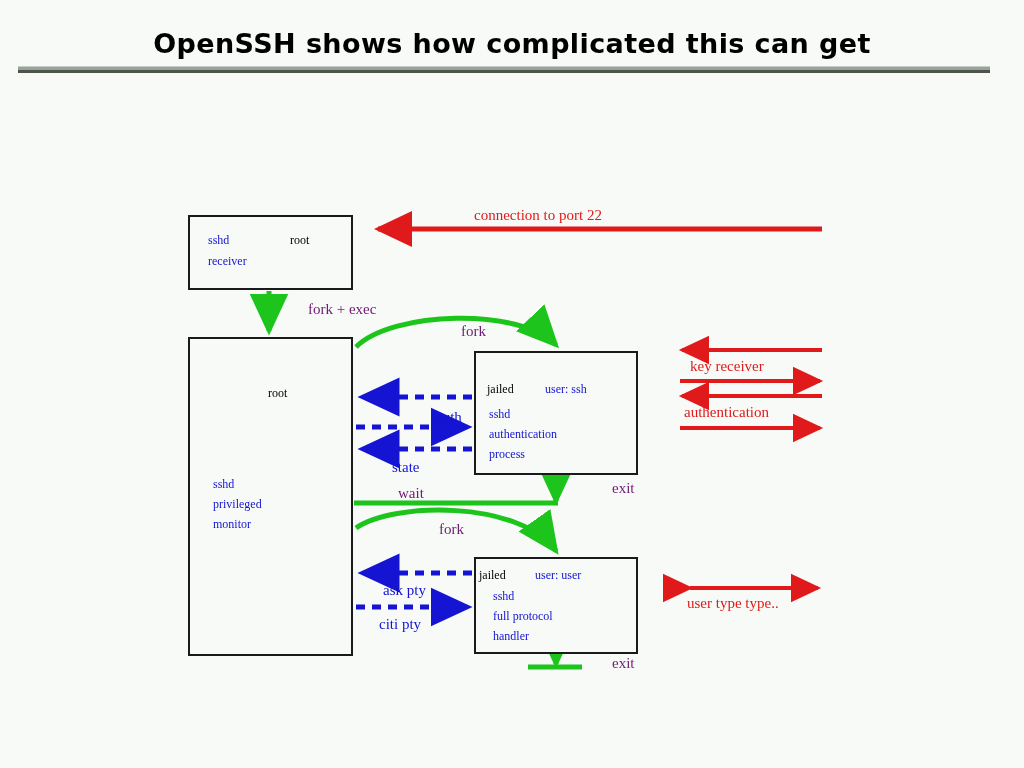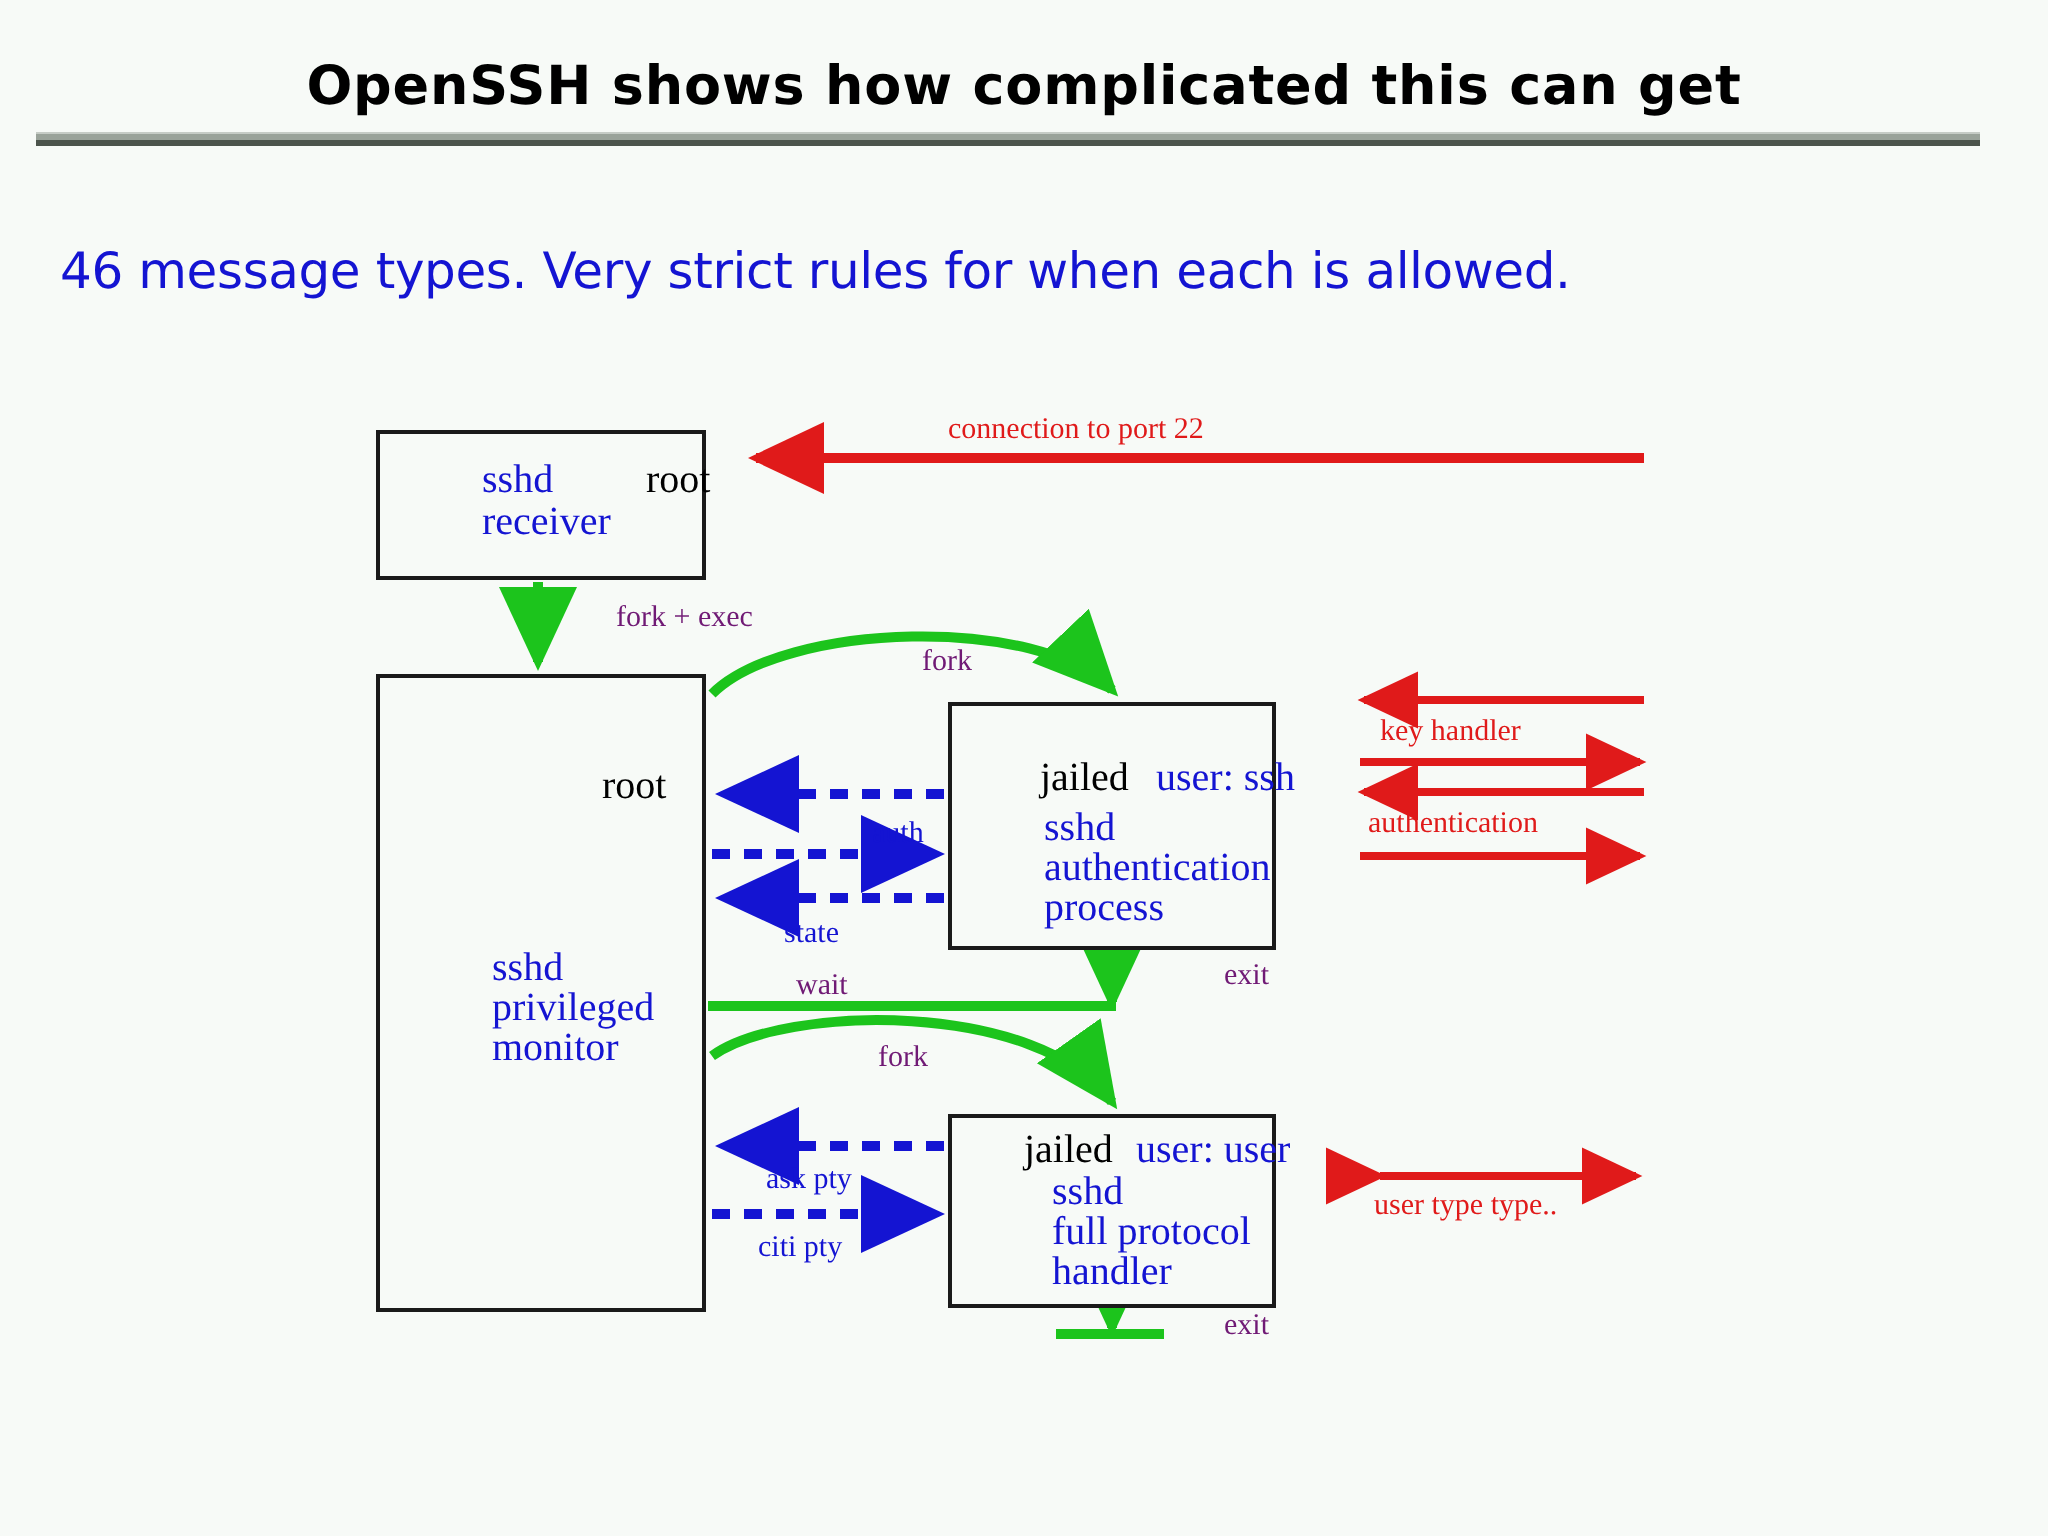--- a/index.html
+++ b/index.html
@@ -90,24 +90,23 @@
   }
 
   .box-receiver { left: 188px; top: 215px; width: 165px; height: 75px; }
   .box-monitor  { left: 188px; top: 337px; width: 165px; height: 319px; }
   .box-auth     { left: 474px; top: 351px; width: 164px; height: 124px; }
   .box-handler  { left: 474px; top: 557px; width: 164px; height: 97px; }
 
   .box-text {
     position: absolute;
     font-family: "Liberation Serif", serif;
-    font-size: 20px;
+    font-size: 12px;
     line-height: 20px;
     white-space: nowrap;
-    margin-left: 33px;
   }
   .t-blue  { color: #1414d2; }
   .t-black { color: #000000; }
 
   .lbl-receiver-sshd  { left: 208px; top: 230px; }
   .lbl-receiver-root  { left: 290px; top: 230px; }
   .lbl-receiver-recv  { left: 208px; top: 251px; }
 
   .lbl-monitor-root   { left: 268px; top: 383px; }
   .lbl-monitor-stack  { left: 213px; top: 474px; }
@@ -149,21 +148,20 @@
   .lbl-usertype   { left: 687px; top: 595px; }
 </style>
 </head>
 <body>
 
 <div id="slide">
 
   <div class="slide-title">OpenSSH shows how complicated this can get</div>
   <div class="title-rule"></div>
 
-  <div class="subtitle">46 message types.  Very strict rules for when each is allowed.</div>
 
   <svg id="diagram" viewBox="0 0 1024 768">
     <defs>
       <marker id="ah-green" markerWidth="9" markerHeight="9" refX="7.5" refY="4.5" orient="auto">
         <path d="M0,0.6 L8.4,4.5 L0,8.4 z" fill="#1cc41c"></path>
       </marker>
       <marker id="ah-blue" markerWidth="9" markerHeight="9" refX="7.5" refY="4.5" orient="auto">
         <path d="M0,0.6 L8.4,4.5 L0,8.4 z" fill="#1414d2"></path>
       </marker>
       <marker id="ah-red" markerWidth="8" markerHeight="8" refX="6.8" refY="4" orient="auto">
@@ -237,17 +235,17 @@
   <div class="edge-label el-green lbl-wait">wait</div>
   <div class="edge-label el-green lbl-exit-mid">exit</div>
   <div class="edge-label el-green lbl-exit-bot">exit</div>
 
   <div class="edge-label el-blue lbl-auth-edge">auth</div>
   <div class="edge-label el-blue lbl-state-edge">state</div>
   <div class="edge-label el-blue lbl-askpty">ask pty</div>
   <div class="edge-label el-blue lbl-givepty">citi pty</div>
 
   <div class="edge-label el-red lbl-conn22">connection to port 22</div>
-  <div class="edge-label el-red lbl-keyexch">key handler</div>
+  <div class="edge-label el-red lbl-keyexch">key receiver</div>
   <div class="edge-label el-red lbl-authn">authentication</div>
   <div class="edge-label el-red lbl-usertype">user type type..</div>
 
 </div>
 
 </body></html>

